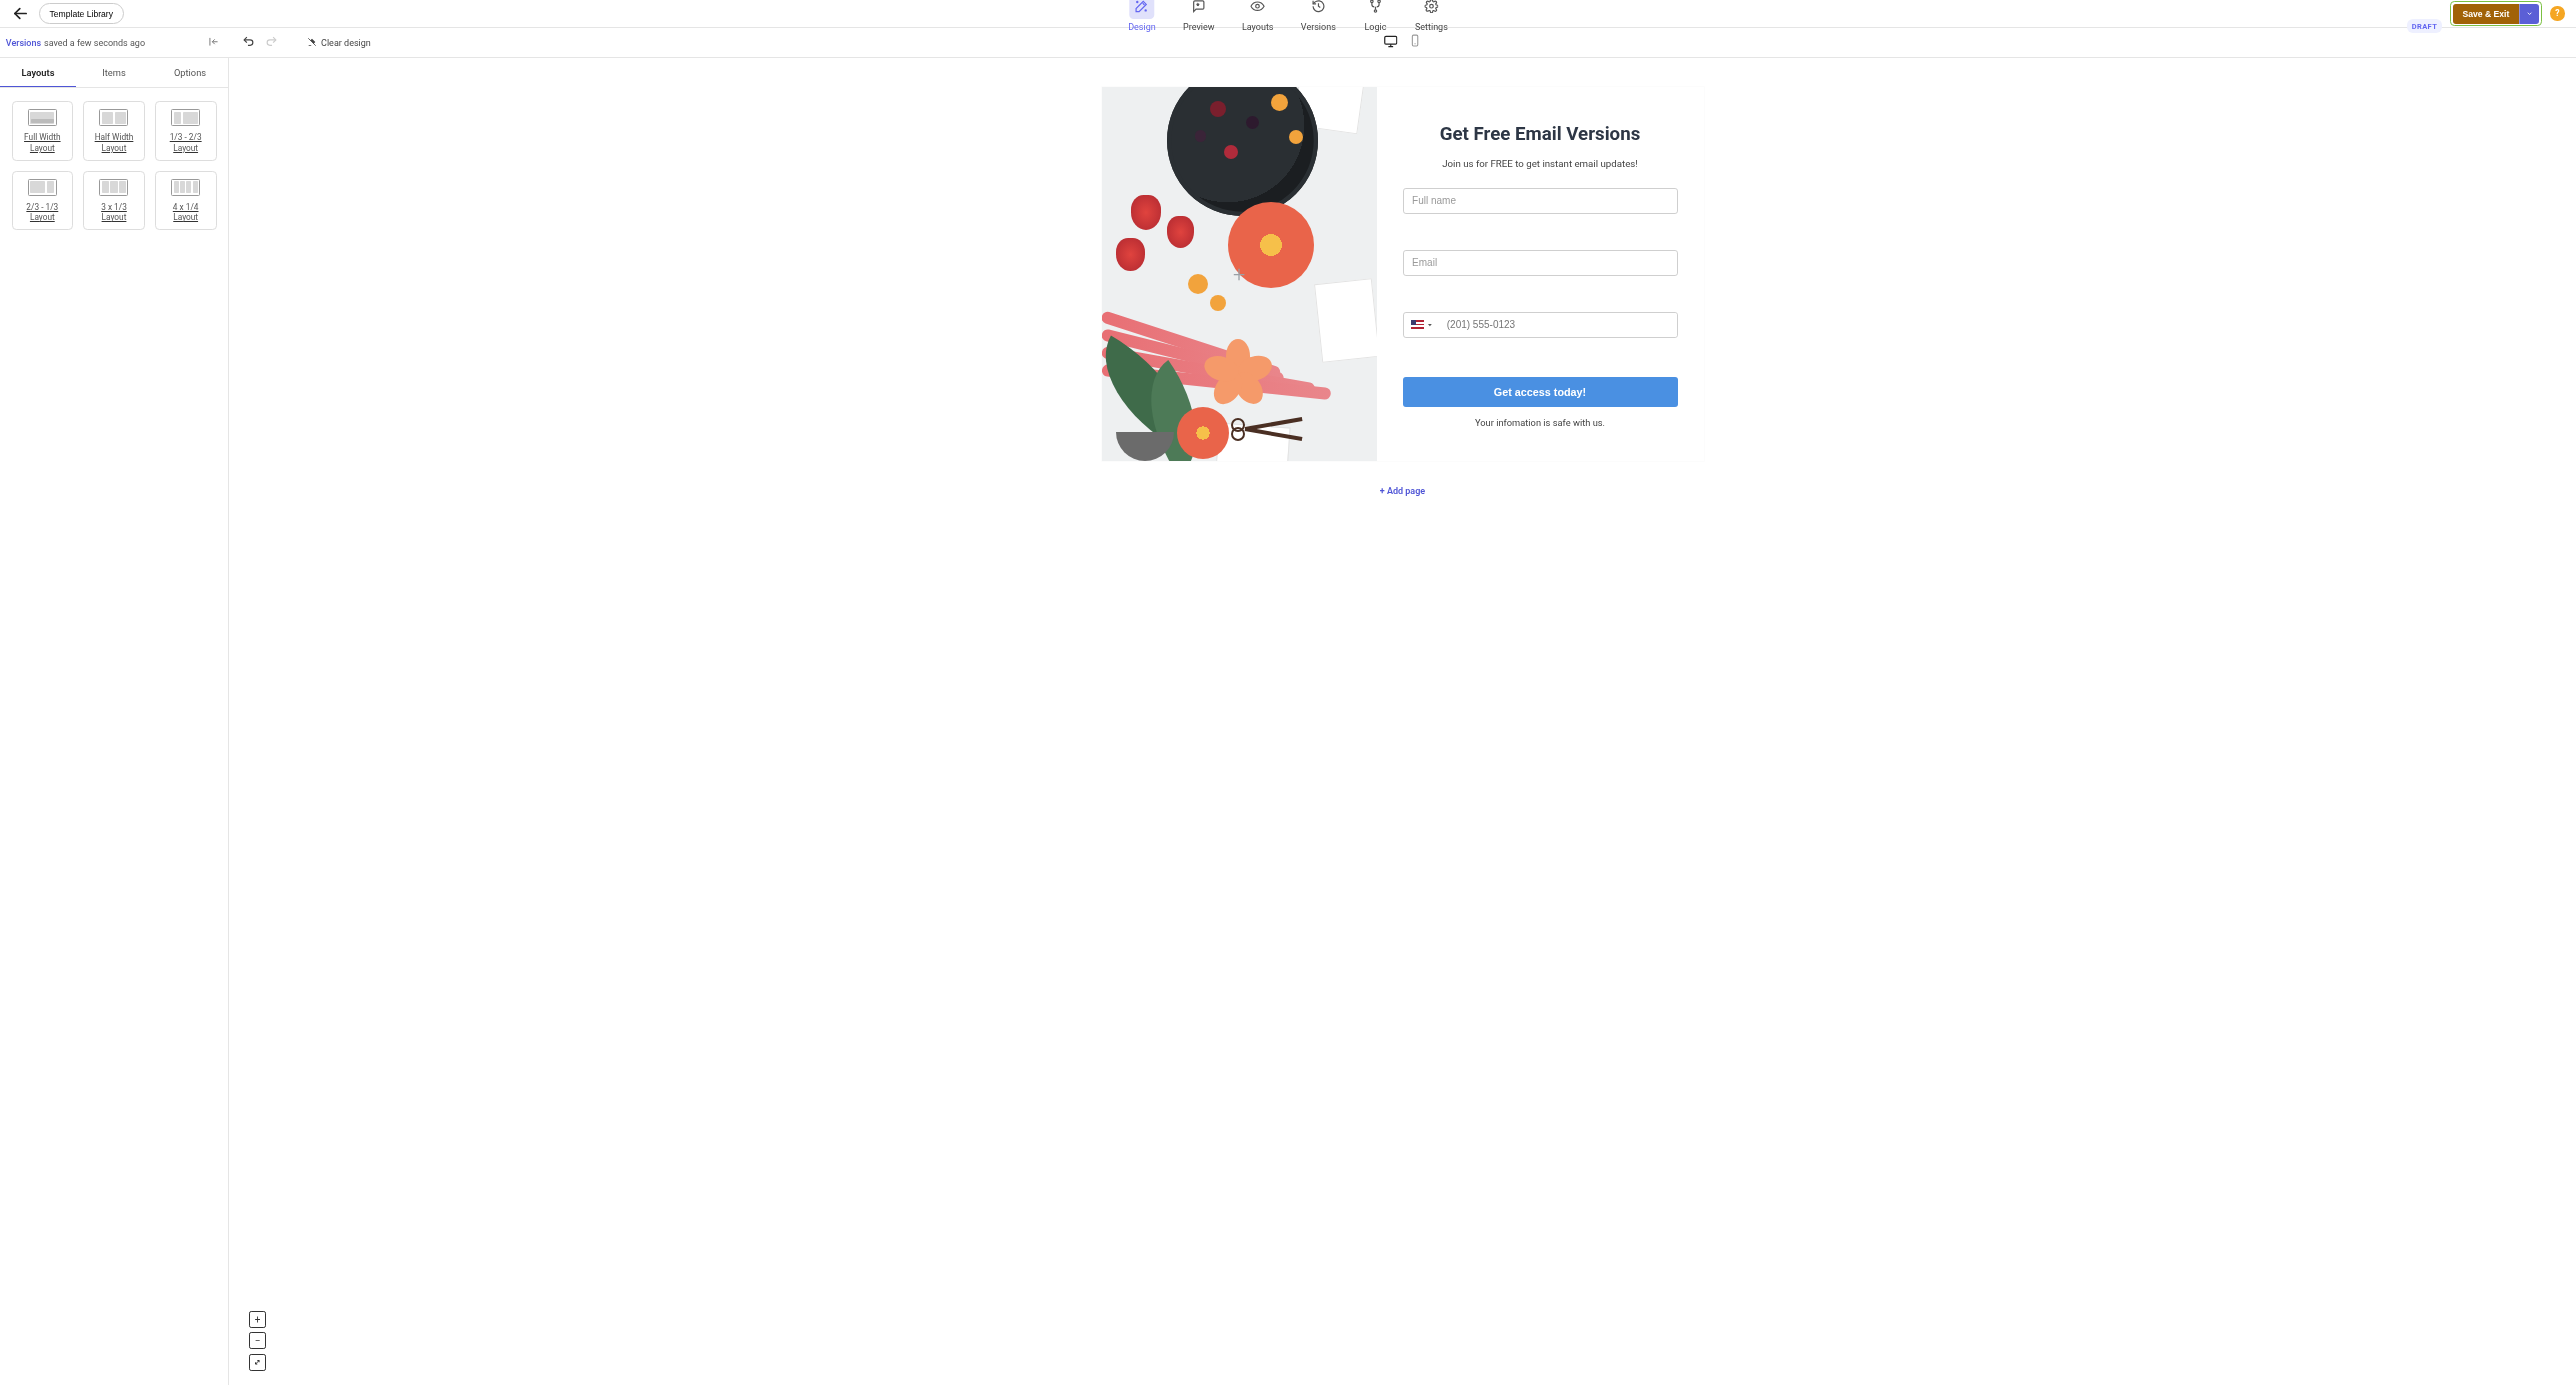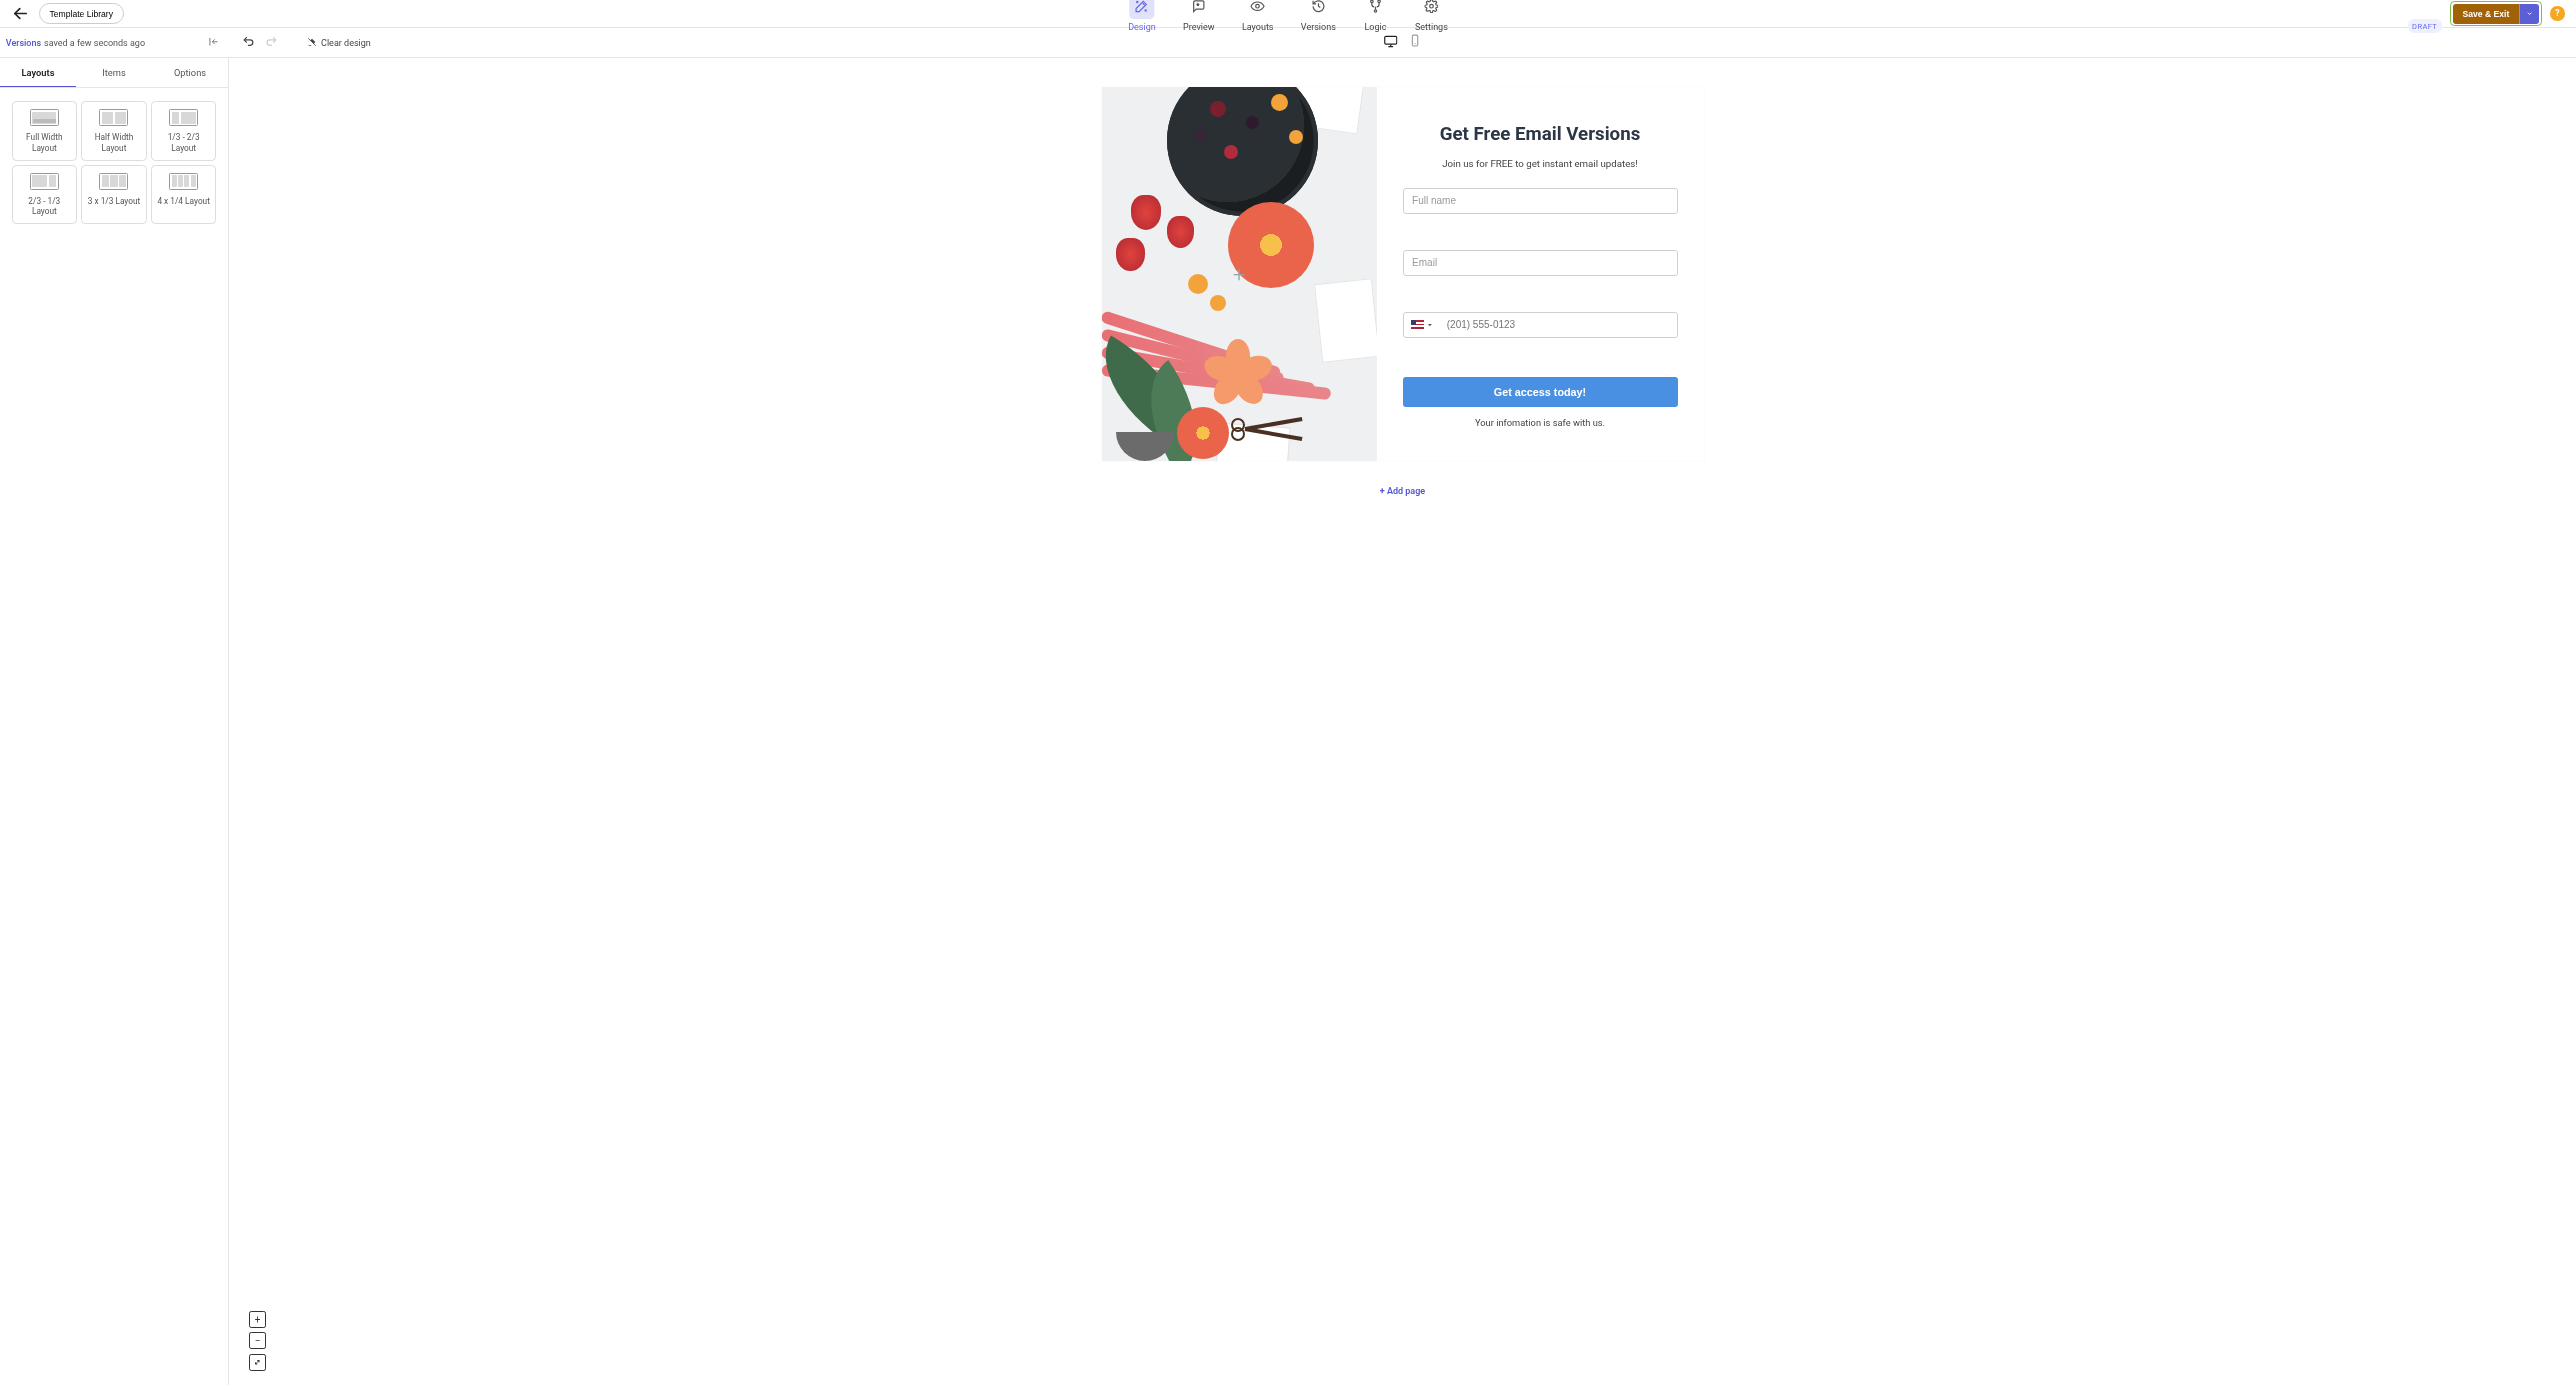--- a/index.html
+++ b/index.html
@@ -9,21 +9,21 @@
 .topbar { display: flex; align-items: center; height: 28px; border-bottom: 0.7px solid #e5e5e5; padding: 0 11.5px; position: relative; }
 .topbar-left { display: flex; align-items: center; gap: 10px; }
 .back-arrow { width: 17px; height: 17px; cursor: pointer; }
 .template-lib { border: 0.7px solid #ccc; border-radius: 11.5px; padding: 4.3px 10px; font-size: 8.6px; background: #fff; cursor: pointer; }
 .topbar-center { position: absolute; left: 50%; transform: translateX(-50%); display: flex; gap: 21.6px; align-items: flex-start; }
 .nav-item { display: flex; flex-direction: column; align-items: center; gap: 2.9px; cursor: pointer; padding: 4.3px 2.9px; font-size: 9px; color: #444; }
 .nav-item.active { color: #6366f1; }
 .nav-item .icon-box { width: 24.4px; height: 24.4px; display: flex; align-items: center; justify-content: center; border-radius: 4.3px; }
 .nav-item.active .icon-box { background: #e0e1fb; }
 .topbar-right { margin-left: auto; display: flex; align-items: center; gap: 8.6px; }
-.draft-badge { font-size: 7.5px; font-weight: 400; letter-spacing: 0.4px; color: #6366f1; background: #eef0ff; padding: 2.2px 4.3px; border-radius: 6px; margin-top: 25px; }
+.draft-badge { font-size: 7.5px; font-weight: 700; letter-spacing: 0.4px; color: #6366f1; background: #eef0ff; padding: 2.2px 4.3px; border-radius: 6px; margin-top: 25px; }
 .save-group { display: flex; border: 1.4px solid #7bc043; border-radius: 4.3px; padding: 1.4px; }
 .save-btn { background: #a16207; color: #fff; border: none; padding: 5px 10px; font-size: 8.6px; font-weight: 600; border-radius: 2.9px 0 0 2.9px; cursor: pointer; }
 .save-caret { background: #5b5fd6; color: #fff; border: none; border-left: 0.7px solid rgba(255,255,255,.3); padding: 5px 5.8px; border-radius: 0 2.9px 2.9px 0; cursor: pointer; display:flex; align-items:center; }
 .help-badge { width: 14.4px; height: 14.4px; border-radius: 50%; background: #f5a623; color: #fff; display:flex; align-items:center; justify-content:center; font-size: 8.6px; font-weight:700; cursor:pointer; }
 
 
 .secondbar { display:flex; align-items:center; height:30px; border-bottom:0.7px solid #e5e5e5; }
 .secondbar-left { width: 229px; display:flex; align-items:center; padding: 0 10px 0 5.8px; font-size: 9px; color:#555; }
 .secondbar-left .ver-link { color:#4f55d6; font-weight:500; margin-right:2.9px; }
 .collapse-icon { margin-left:auto; cursor:pointer; color:#777; }
@@ -35,21 +35,21 @@
 .device-toggle { position:absolute; left:50%; transform:translateX(-50%); display:flex; gap:11.5px; }
 .device-toggle .dev { cursor:pointer; color:#999; }
 .device-toggle .dev.active { color:#222; }
 
 
 .main { display:flex; height: calc(100vh - 70px); }
 .sidebar { width: 229px; border-right:0.7px solid #e5e5e5; display:flex; flex-direction:column; }
 .side-tabs { display:flex; border-bottom:0.7px solid #e5e5e5; }
 .side-tab { flex:1; text-align:center; padding:8.6px 0; font-size:9.3px; color:#555; cursor:pointer; }
 .side-tab.active { color:#222; font-weight:600; border-bottom:1.4px solid #4f55d6; }
-.layout-grid { padding: 13px 11.5px; display:grid; grid-template-columns: repeat(3, 1fr); gap: 4px; }
+.layout-grid { padding: 13px 11.5px; display:grid; grid-template-columns: repeat(3, 1fr); gap: 10px; text-decoration: underline; }
 .layout-card { border:0.7px solid #ddd; border-radius:4.3px; padding:7.2px 4.3px 5.8px; display:flex; flex-direction:column; align-items:center; gap:5.8px; cursor:pointer; font-size:8.3px; color:#555; text-align:center; line-height:1.3; }
 .layout-thumb { width: 29px; height: 17px; border:1.1px solid #999; border-radius:1.4px; display:flex; gap:1.4px; padding:1.4px; }
 .layout-thumb .strip { background:#d8d8d8; border-radius:0.7px; }
 .thumb-full .strip { flex:1; }
 .thumb-half .strip { flex:1; }
 .thumb-13-23 .s1{flex:1;} .thumb-13-23 .s2{flex:2;}
 .thumb-23-13 .s1{flex:2;} .thumb-23-13 .s2{flex:1;}
 .thumb-3x .strip{flex:1;}
 .thumb-4x .strip{flex:1;}
 .thumb-img-overlay { position:relative; }

